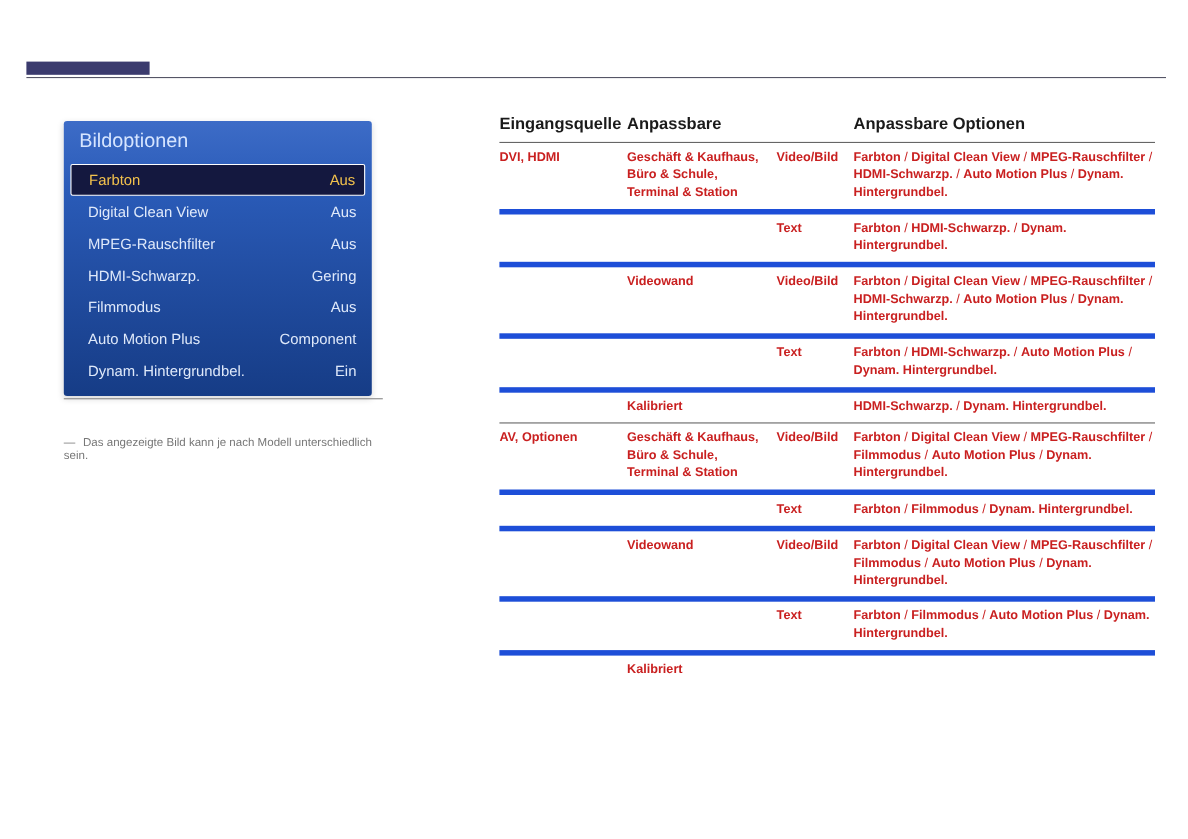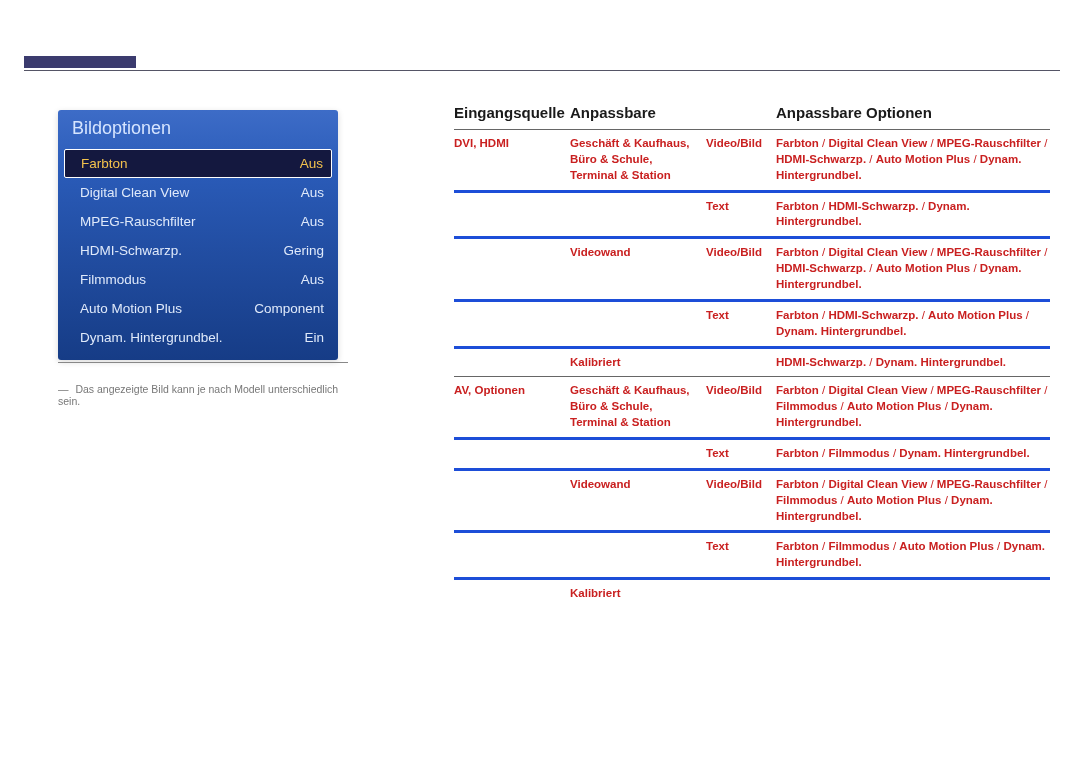--- a/index.html
+++ b/index.html
@@ -61,21 +61,21 @@
     padding: 5px 8px 5px 16px;
   }
   .menu-item.selected .mi-label { color: #f3c24d; }
   .menu-item.selected .mi-value { color: #f3c24d; }
   .footnote {
     position: absolute;
     top: 362px;
     left: 58px;
     width: 290px;
     border-top: 1px solid #888;
-    padding-top: 20px;
+    padding-top: 33px;
     font-size: 10.5px;
     color: #777;
   }
   .ft-dash { margin-right: 4px; }
   
   .tbl {
     position: absolute;
     top: 104px;
     left: 454px;
     right: 30px;
@@ -90,21 +90,21 @@
   .c1 { width: 116px; flex-shrink: 0; }
   .c2 { width: 136px; flex-shrink: 0; }
   .c3 { width: 70px;  flex-shrink: 0; }
   .c4 { flex: 1; }
   .tbody { font-size: 11.5px; line-height: 1.38; }
   .row {
     display: flex;
     border-top: 1px solid #666;
     padding: 6px 0;
   }
-  .row.sub { border-top: 3px solid #1d4ed8; }
+  .row.sub { border-top: 5px solid #1d4ed8; }
   .row .c1, .row .c2, .row .c3 {
     color: #c92020;
     font-weight: 600;
     padding-right: 6px;
   }
   .row .c4 { color: #222; }
   .opt { color: #c92020; font-weight: 600; }
   .sep { color: #c92020; }
 </style>
 </head>

